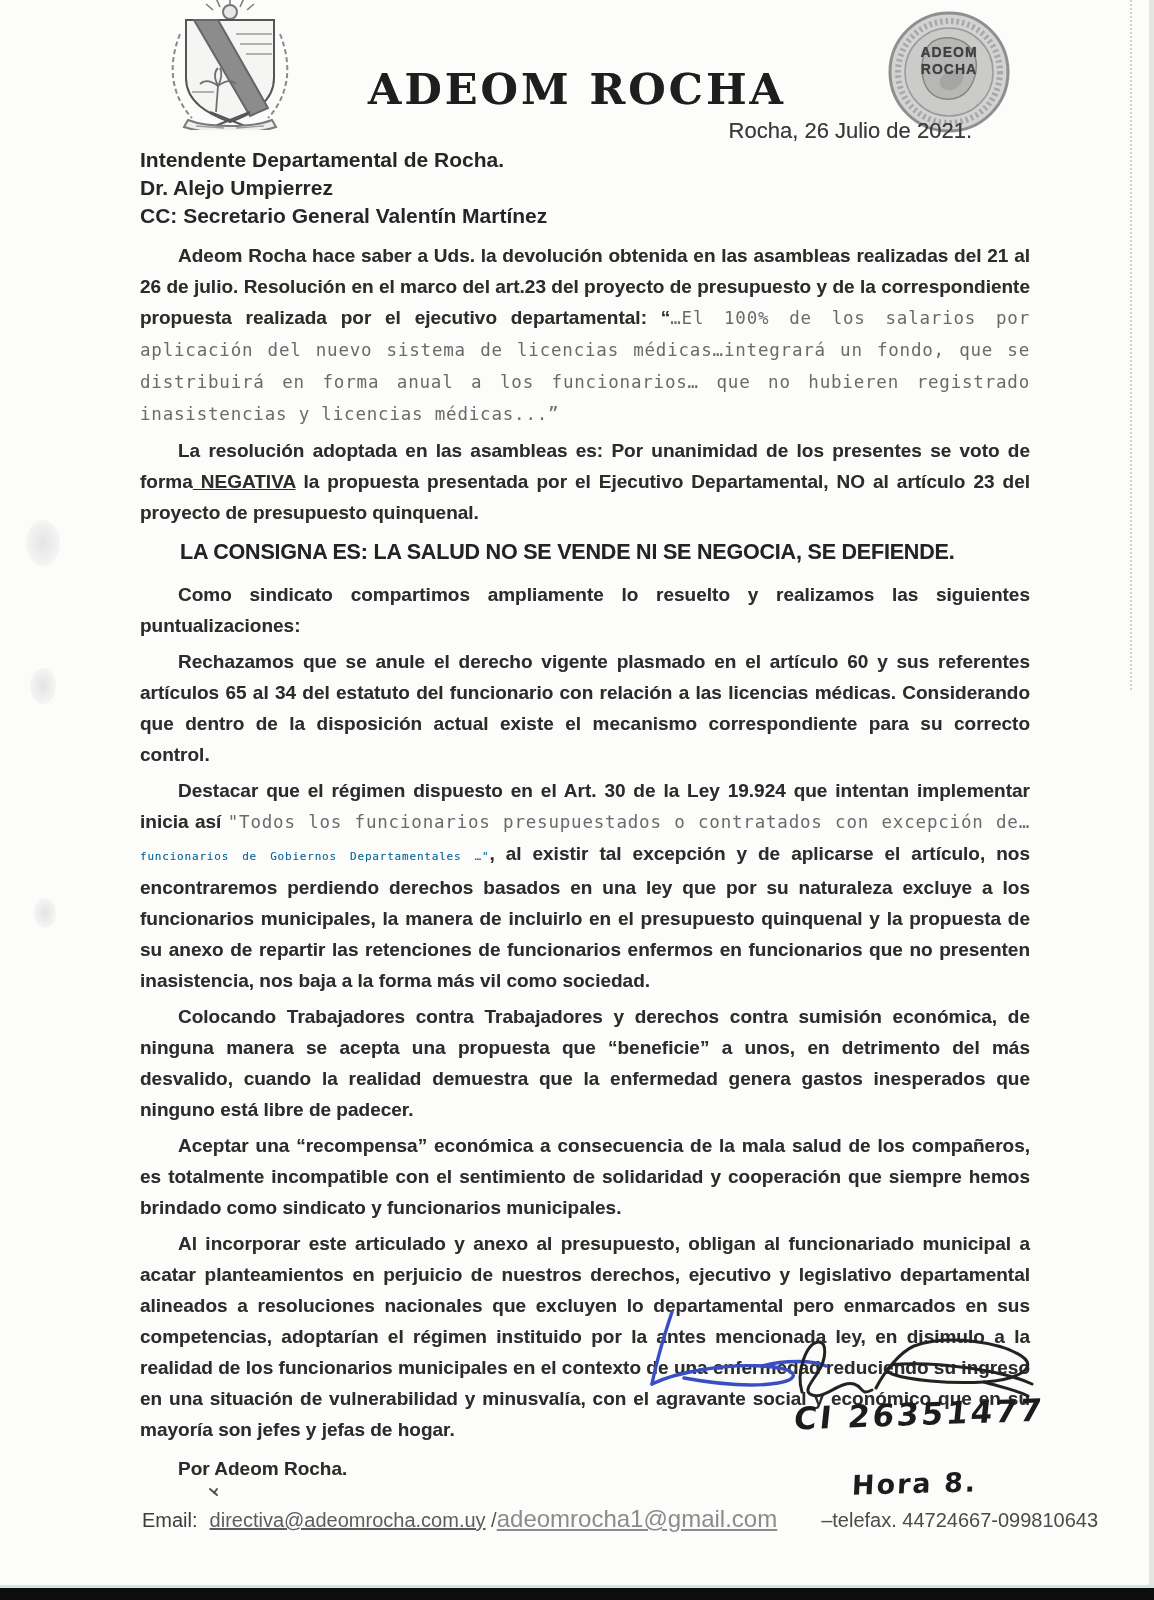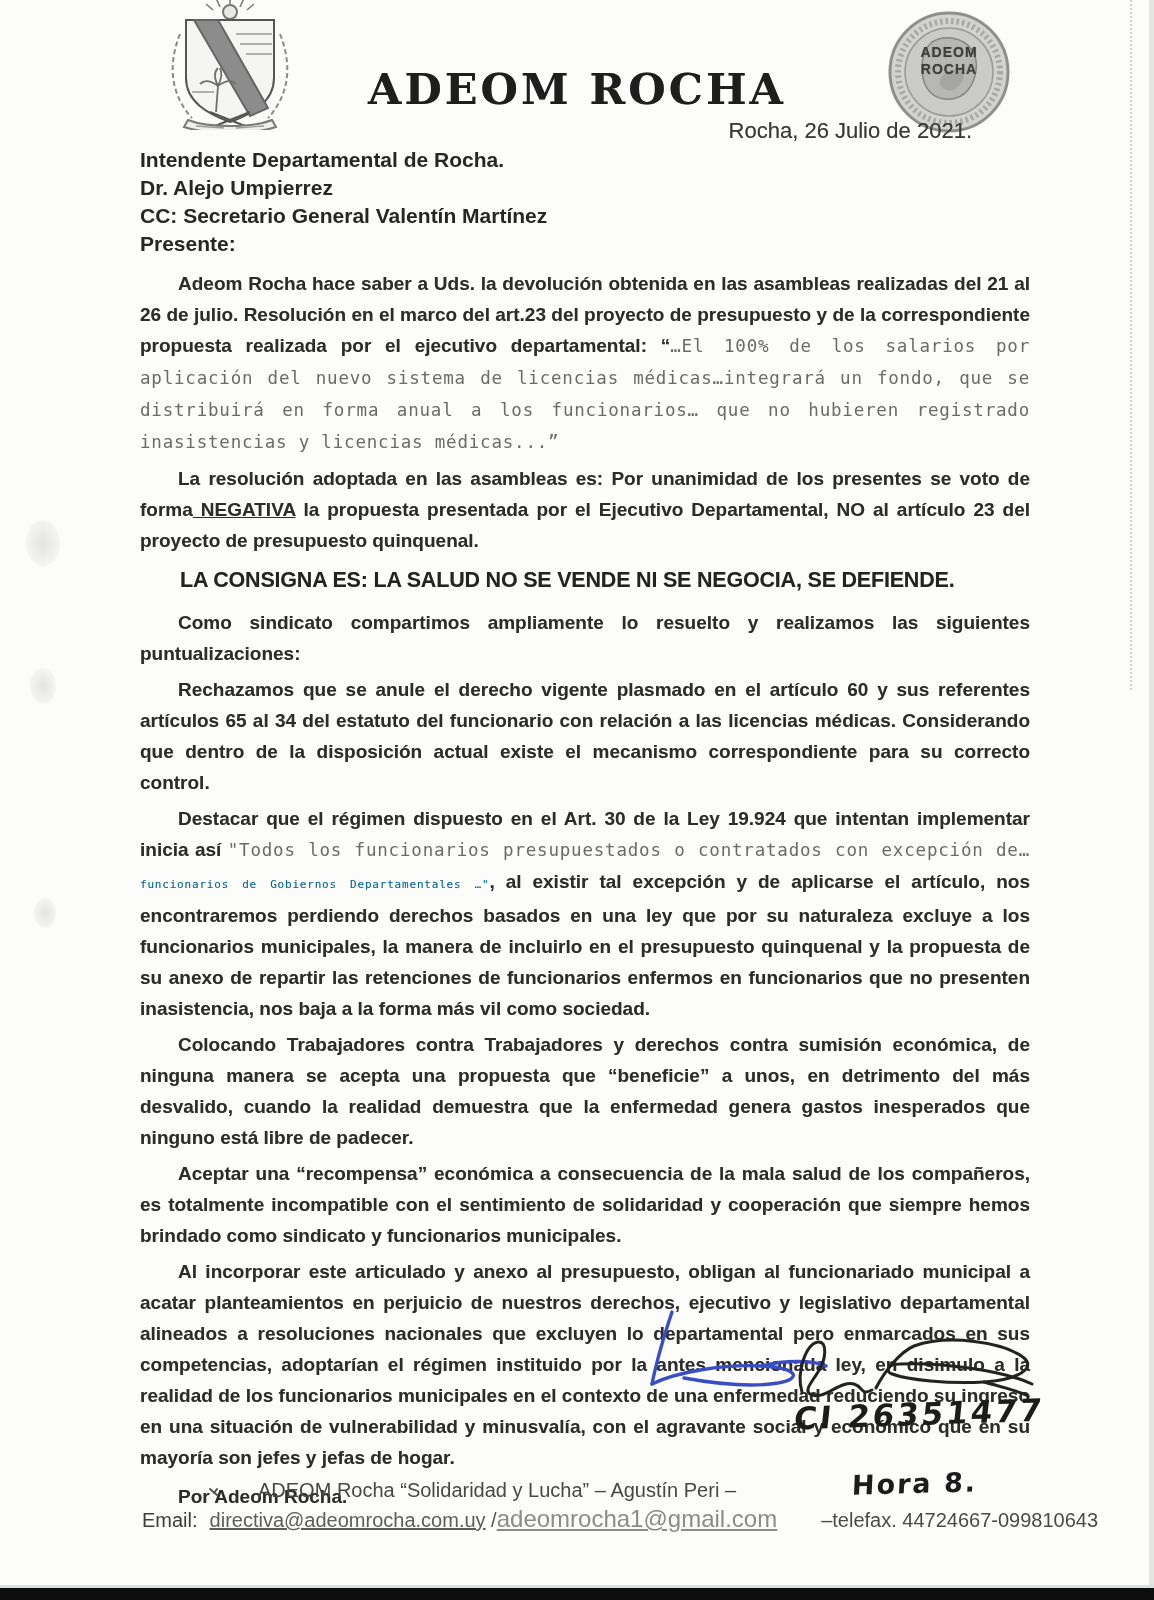--- a/index.html
+++ b/index.html
@@ -148,21 +148,20 @@
     </div>
   </div>
 
   <div class="date-line">Rocha, 26 Julio de 2021.</div>
 
   <div class="letter">
     <div class="addressee">
       <div>Intendente Departamental de Rocha.</div>
       <div>Dr. Alejo Umpierrez</div>
       <div>CC: Secretario General Valentín Martínez</div>
-      <div>Presente:</div>
     </div>
 
     <p class="first"><span>Adeom Rocha hace saber a Uds. la devolución obtenida en las asambleas realizadas del 21 al 26 de julio. Resolución en el marco del art.23 del proyecto de presupuesto y de la correspondiente propuesta realizada por el ejecutivo departamental: “</span><span class="mono">…El 100% de los salarios por aplicación del nuevo sistema de licencias médicas…integrará un fondo, que se distribuirá en forma anual a los funcionarios… que no hubieren registrado inasistencias y licencias médicas...”</span></p>
 
     <p><span>La resolución adoptada en las asambleas es: Por unanimidad de los presentes se voto de forma</span><span class="u"> NEGATIVA</span><span> la propuesta presentada por el Ejecutivo Departamental, NO al artículo 23 del proyecto de presupuesto quinquenal.</span></p>
 
     <p class="consigna">LA CONSIGNA ES: LA SALUD NO SE VENDE NI SE NEGOCIA, SE DEFIENDE.</p>
 
     <p>Como sindicato compartimos ampliamente lo resuelto y realizamos las siguientes puntualizaciones:</p>
 
@@ -194,21 +193,20 @@
       <path d="M196 50 C210 54 228 58 240 64"></path>
     </g>
   </svg>
   <div class="hand hand-ci">CI 26351477</div>
   <div class="hand hand-hora">Hora 8.</div>
 
   <svg class="pen-tick" viewBox="0 0 16 14">
     <path d="M2 3 L9 9 M9 3 L6 7" stroke="#555" stroke-width="2" fill="none" stroke-linecap="round"></path>
   </svg>
 
-  <div class="footer-org">ADEOM Rocha “Solidaridad y Lucha” – Agustín Peri –</div>
   <div class="footer-email"><span>Email:</span><span class="e1">directiva@adeomrocha.com.uy</span><span class="sep"> /</span><span class="e2">adeomrocha1@gmail.com</span><span class="tf">–telefax. 44724667-099810643</span></div>
 
   <div class="smudge sm1"></div>
   <div class="smudge sm2"></div>
   <div class="smudge sm3"></div>
   <div class="edge-line"></div>
   <div class="edge-strip"></div>
   <div class="bottom-teal"></div>
   <div class="bottom-bar"></div>
 </div>

